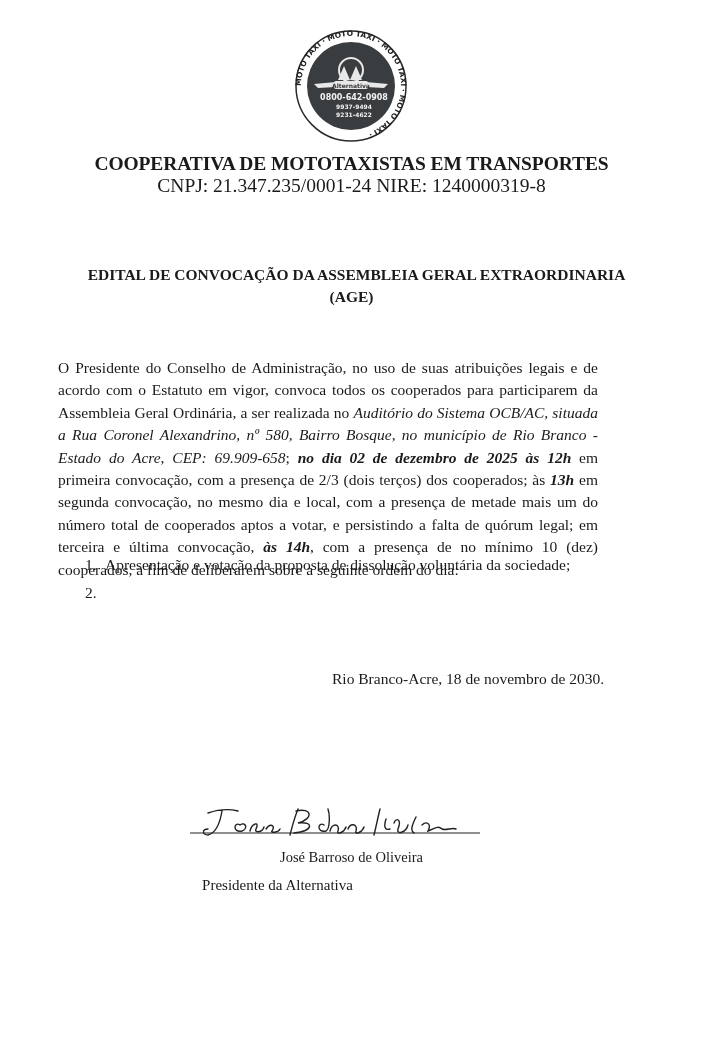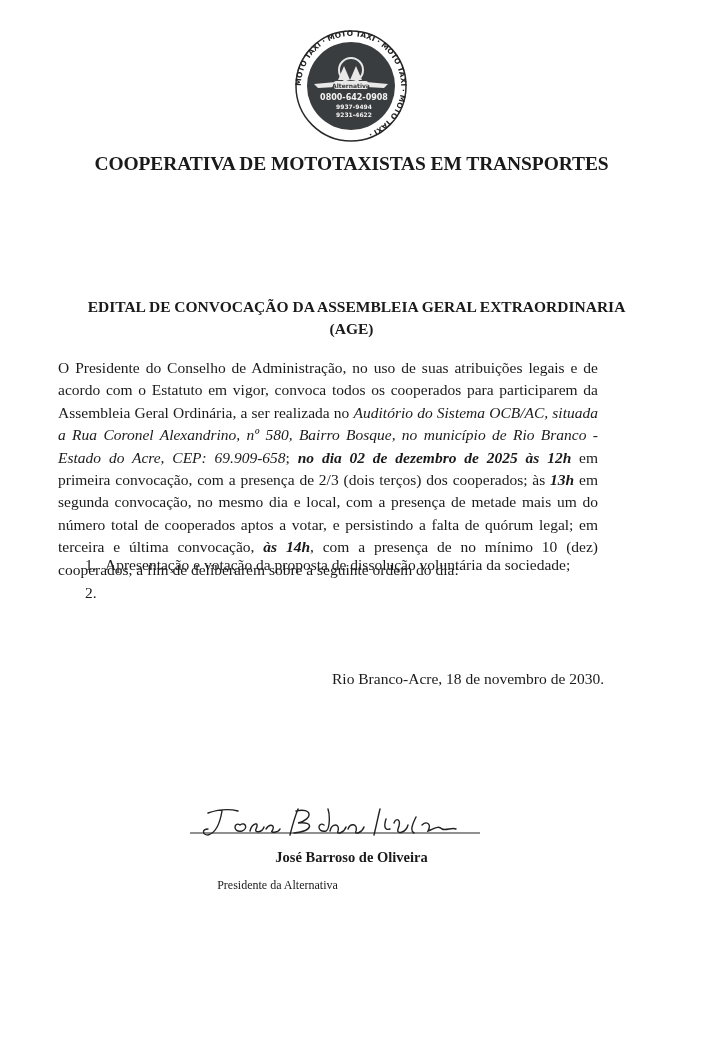--- a/index.html
+++ b/index.html
@@ -7,46 +7,46 @@
     width: 703px; height: 1046px; position: relative; overflow: hidden;
     font-family: "Liberation Serif", "DejaVu Serif", serif; color: #1a1a1a;
   }
   .logo { position: absolute; left: 278px; top: 30px; width: 146px; height: 112px; }
   .header {
     position: absolute; left: 0; top: 153px; width: 703px; text-align: center;
   }
   .header .org { font-weight: bold; font-size: 19.5px; line-height: 22px; letter-spacing: -0.1px; }
   .header .ids { font-size: 19.5px; line-height: 22px; }
   .title {
-    position: absolute; left: 0; top: 296px; width: 703px; text-align: center;
+    position: absolute; left: 0; top: 264px; width: 703px; text-align: center;
     font-weight: bold; font-size: 15.5px; line-height: 22px;
   }
   .title .t1 { display: block; padding-left: 10px; }
   .body {
     position: absolute; left: 58px; top: 357px; width: 540px;
     font-size: 15.5px; line-height: 22.4px; text-align: justify;
   }
   .body b { font-weight: bold; font-style: italic; }
   .body i { font-style: italic; }
   .list { position: absolute; left: 85px; top: 554px; width: 540px; font-size: 15.5px; }
   .list .li { height: 28px; line-height: 22px; display: flex; }
   .list .num { width: 20px; }
   .list .txt { padding-left: 0px; }
   .date {
     position: absolute; left: 332px; top: 668px; font-size: 15.5px; line-height: 22px;
   }
   .sig { position: absolute; left: 190px; top: 795px; width: 300px; height: 50px; }
   .signame {
     position: absolute; left: 0; width: 703px; top: 847px; text-align: center; padding-left: 0;
-    font-weight: bold; font-size: 14.5px; line-height: 20px;
+    font-weight: normal; font-size: 14.5px; line-height: 20px;
   }
   .signame span { display: inline-block; margin-left: 0; }
   .sigrole {
     position: absolute; left: 0; width: 555px; top: 875px; text-align: center;
-    font-size: 12px; line-height: 20px;
+    font-size: 15px; line-height: 20px;
   }
 </style>
 </head>
 <body>
 
 <div class="logo">
   <svg width="146" height="112" viewBox="0 0 146 112">
     <defs>
       <path id="ringpath" d="M 73,56 m -50,0 a 50,50 0 1,1 100,0 a 50,50 0 1,1 -100,0"></path>
     </defs>
@@ -63,20 +63,21 @@
     <rect x="56" y="51" width="34" height="8" rx="2" fill="#e8e8e8"></rect>
     <text x="73" y="58" text-anchor="middle" font-family="'DejaVu Sans', sans-serif" font-size="6" font-weight="bold" fill="#333">Alternativa</text>
     <text x="76" y="70" text-anchor="middle" font-family="'DejaVu Sans', sans-serif" font-size="8" font-weight="bold" fill="#f2f2f2">0800-642-0908</text>
     <text x="76" y="79" text-anchor="middle" font-family="'DejaVu Sans', sans-serif" font-size="6" font-weight="bold" fill="#f2f2f2">9937-9494</text>
     <text x="76" y="87" text-anchor="middle" font-family="'DejaVu Sans', sans-serif" font-size="6" font-weight="bold" fill="#f2f2f2">9231-4622</text>
   </svg>
 </div>
 
 <div class="header">
   <div class="org">COOPERATIVA DE MOTOTAXISTAS EM TRANSPORTES</div>
+  <div class="ids">CNPJ: 21.347.235/0001-24 NIRE: 1240000319-8</div>
 </div>
 
 <div class="title">
   <span class="t1">EDITAL DE CONVOCAÇÃO DA ASSEMBLEIA GERAL EXTRAORDINARIA</span>
   <span>(AGE)</span>
 </div>
 
 <div class="body"><span>O Presidente do Conselho de Administração, no uso de suas atribuições legais e de acordo com o Estatuto em vigor, convoca todos os cooperados para participarem da Assembleia Geral Ordinária, a ser realizada no </span><i>Auditório do Sistema OCB/AC, situada a Rua Coronel Alexandrino, nº 580, Bairro Bosque, no município de Rio Branco - Estado do Acre, CEP: 69.909-658</i><span>; </span><b>no dia 02 de dezembro de 2025 às 12h</b><span> em primeira convocação, com a presença de 2/3 (dois terços) dos cooperados; às </span><b>13h</b><span> em segunda convocação, no mesmo dia e local, com a presença de metade mais um do número total de cooperados aptos a votar, e persistindo a falta de quórum legal; em terceira e última convocação, </span><b>às 14h</b><span>, com a presença de no mínimo 10 (dez) cooperados, a fim de  deliberarem sobre a seguinte ordem do dia:</span></div>
 
 <div class="list">

